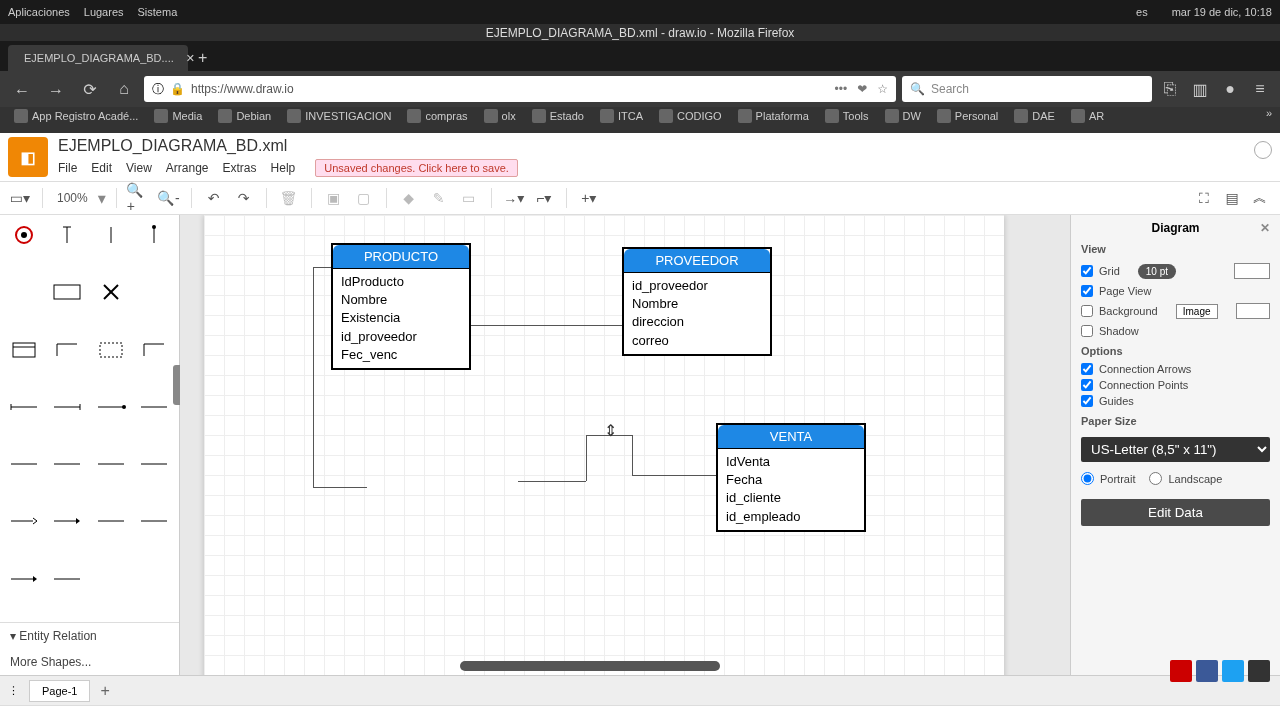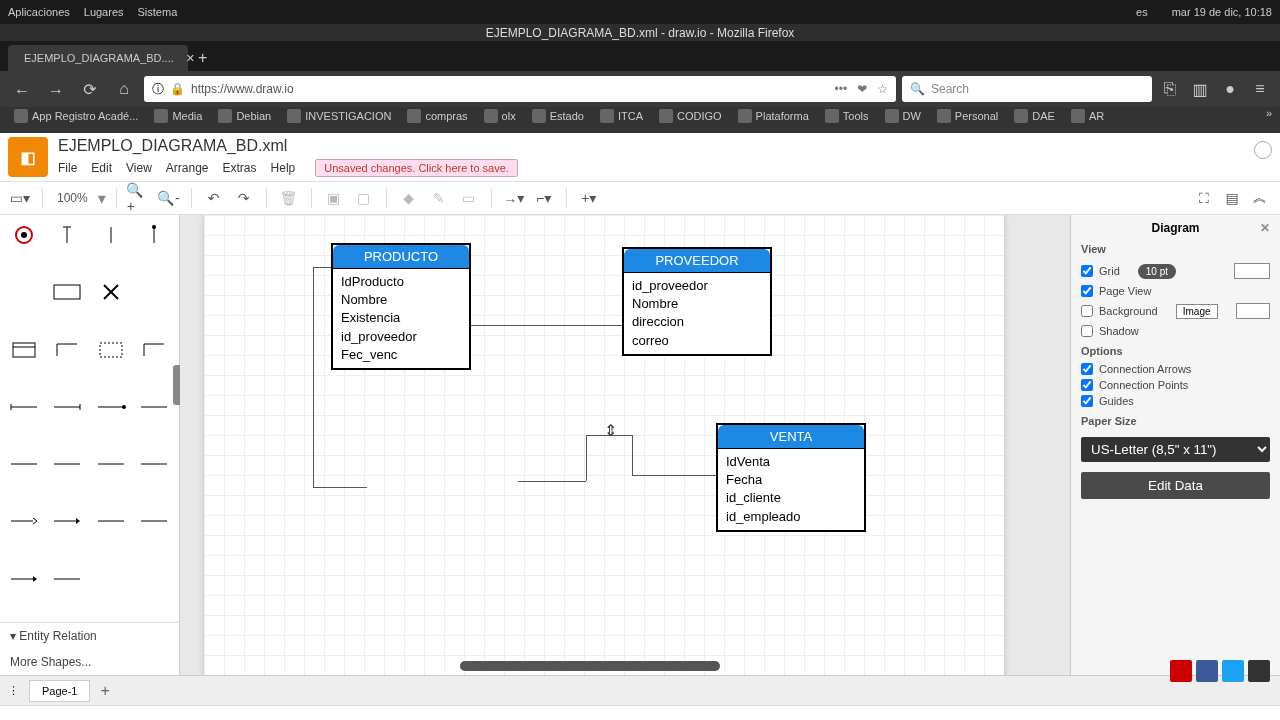--- a/index.html
+++ b/index.html
@@ -506,20 +506,30 @@
       </label>
     <label>
         <input type="checkbox" checked="" style="">
         <span>Guides</span>
       </label>
 
     <div class="section-h">Paper Size</div>
     <select class="paper-select">
       <option>US-Letter (8,5" x 11")</option>
     </select>
+    <div class="orient">
+      <label>
+          <input type="radio" name="o" checked="" style=""> 
+          <span>Portrait</span>
+        </label>
+      <label>
+          <input type="radio" name="o" style=""> 
+          <span>Landscape</span>
+        </label>
+    </div>
     <button class="edit-data-btn">Edit Data</button>
   </div>
 </div>
 
 <div class="page-tabs">
   <span>⋮</span>
   <div class="page-tab">Page-1</div>
   <span style="font-size:16px;color:#666">+</span>
   <div class="share-bar">
     <div class="share-ic" style="background:#cc0000"></div>

